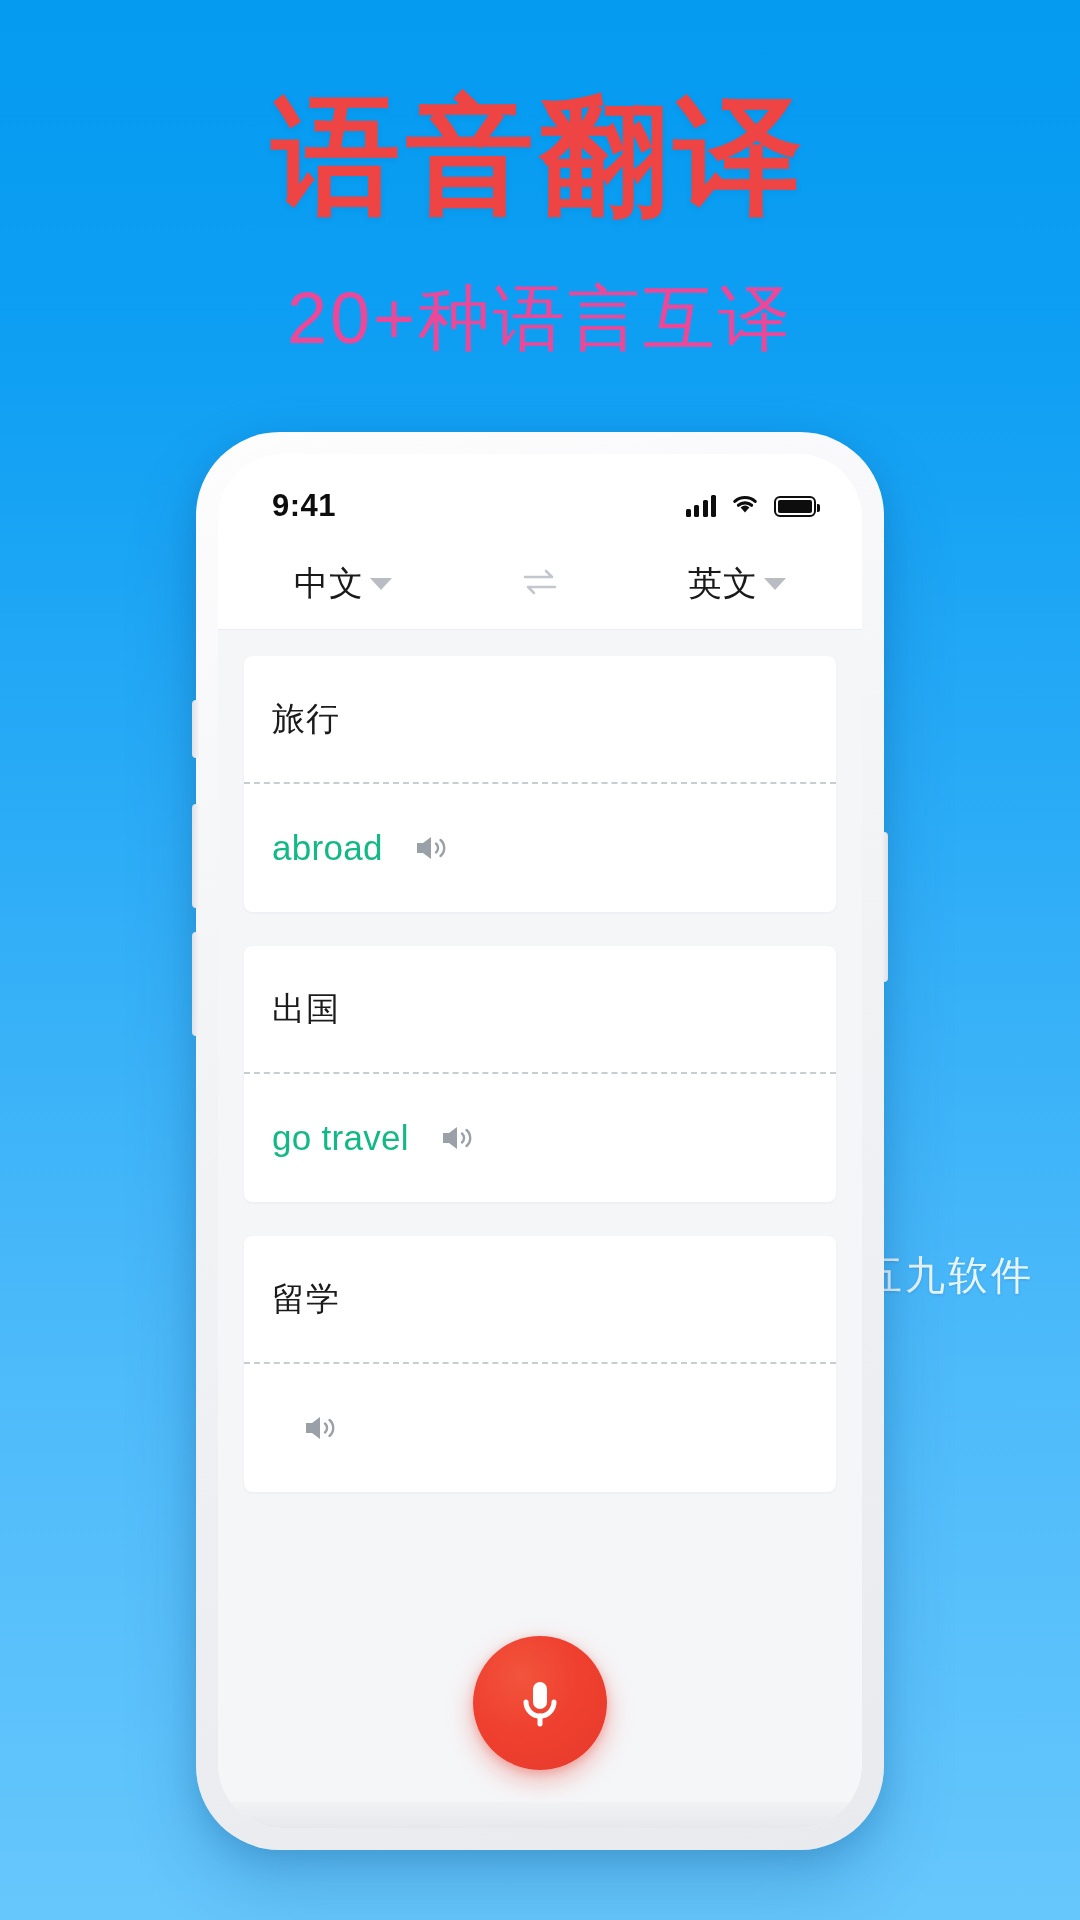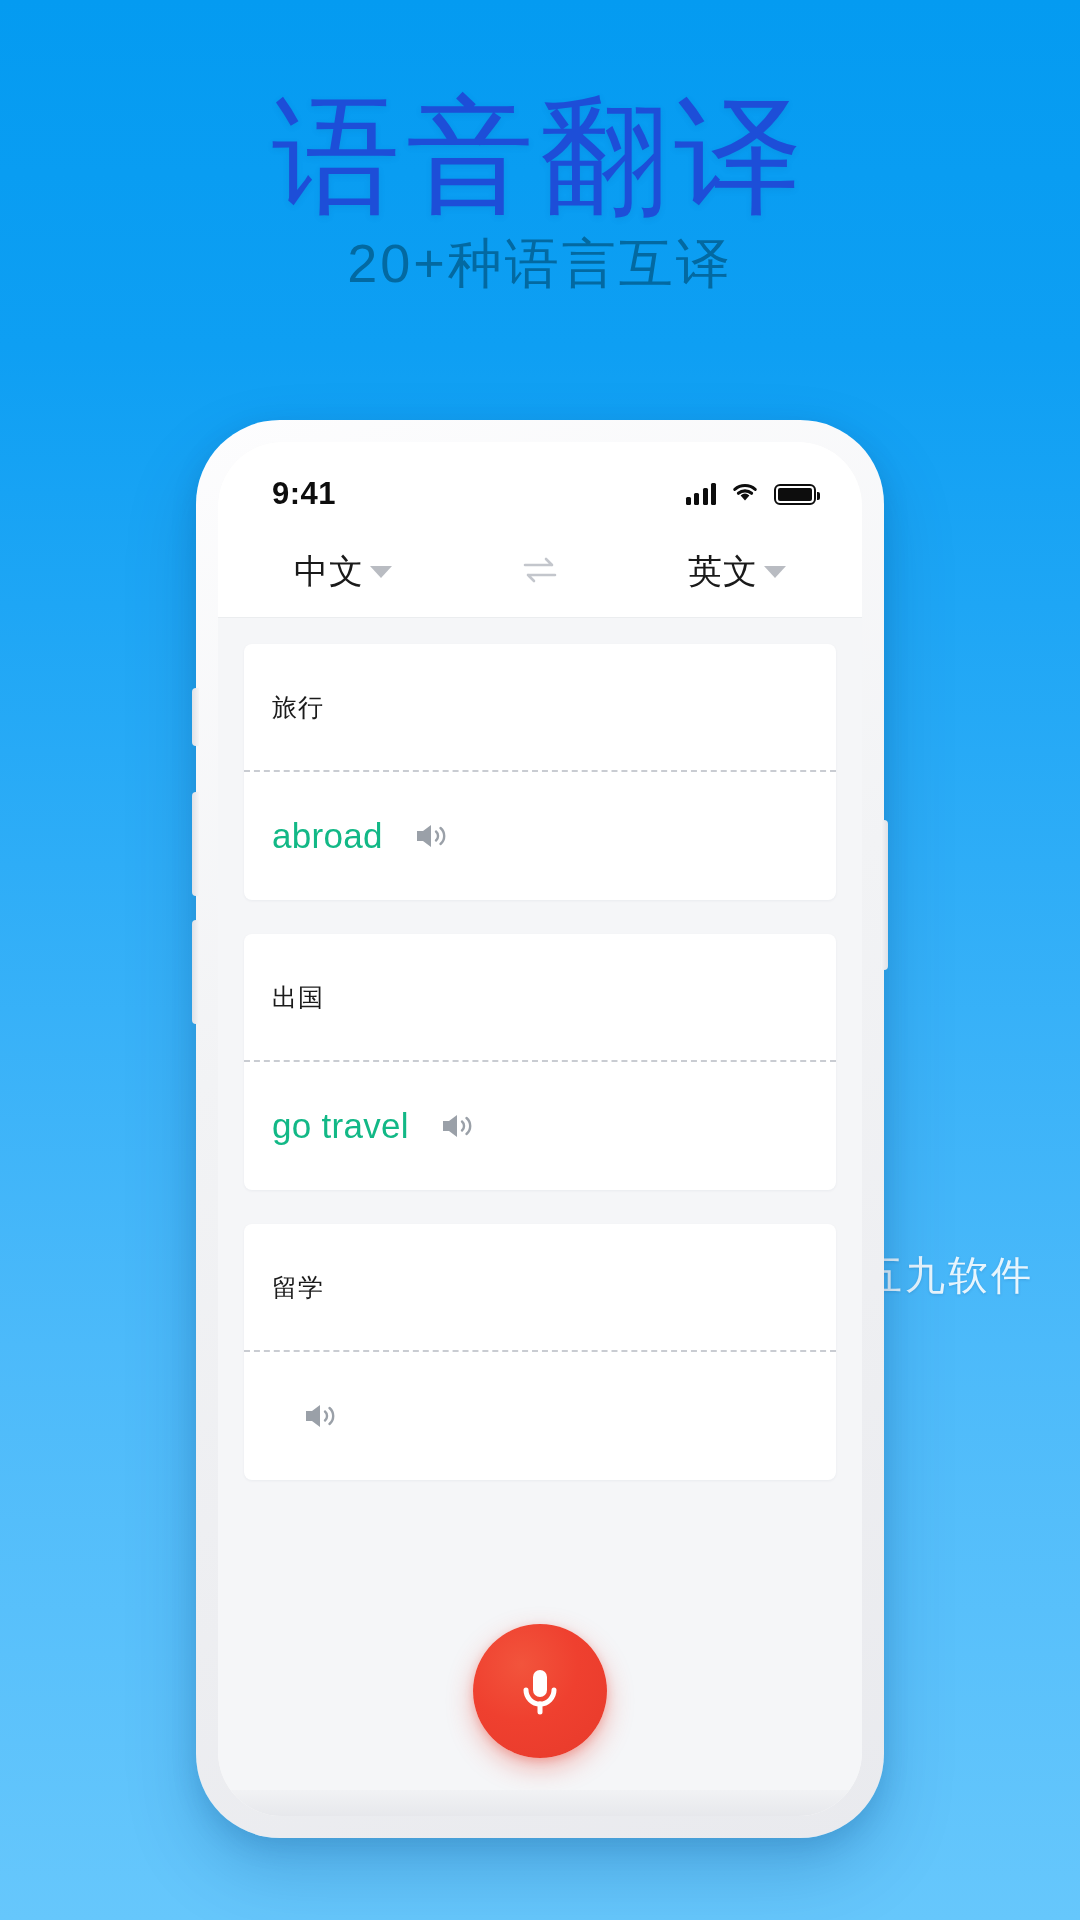--- a/index.html
+++ b/index.html
@@ -12,51 +12,52 @@
     background:linear-gradient(180deg,#049BF1 0%, #0E9FF3 18%, #2EADF7 45%, #4CBAFA 70%, #66C7FC 100%);
     position:relative;
   }
 
   
   .promo {
     position:absolute; left:0; right:0; top:80px;
     text-align:center;
   }
   .promo-title {
-    color:#1d4ed8;
+    color:#ef4444;
     font-size:128px;
-    font-weight:normal;
+    font-weight:bold;
     letter-spacing:6px;
     line-height:1.18;
     text-shadow:0 2px 6px rgba(0,70,130,0.10);
   }
   .promo-sub {
-    color:#0369a1;
-    font-size:54px;
+    color:#ec4899;
+    font-size:72px;
     font-weight:normal;
     letter-spacing:3px;
+    margin-top:44px;
     line-height:1.2;
   }
 
   
   .watermark {
     position:absolute;
     left:862px; top:1248px;
     color:rgba(255,255,255,0.88);
     font-family:"Liberation Serif", serif;
     font-size:40px;
     letter-spacing:3px;
     white-space:nowrap;
     text-shadow:0 1px 3px rgba(0,60,120,0.18);
   }
 
   
   .device {
     position:absolute;
-    left:196px; top:420px;
+    left:196px; top:432px;
     width:688px; height:1418px;
     background:linear-gradient(160deg,#fdfdfe 0%, #f2f3f5 40%, #e9eaee 100%);
     border-radius:84px;
     box-shadow:
       0 34px 70px rgba(0,66,126,0.22),
       0 8px 26px rgba(0,66,126,0.16);
     padding:22px;
   }
   .device-inner {
     width:100%; height:100%;
@@ -150,21 +151,21 @@
   }
   .card-row {
     height:128px;
     display:flex; align-items:center;
     padding:0 28px;
   }
   .card-row.src {
     border-bottom:2px dashed #c9ccd2;
   }
   .src-text {
-    font-size:25px; color:#1b1b1b; letter-spacing:1px;
+    font-size:33px; color:#1b1b1b; letter-spacing:1px;
   }
   .dst-text {
     font-size:35px; color:#12b886; letter-spacing:0.3px;
   }
   .speaker-btn {
     margin-left:30px;
     width:38px; height:32px;
     display:flex; align-items:center;
   }
 

